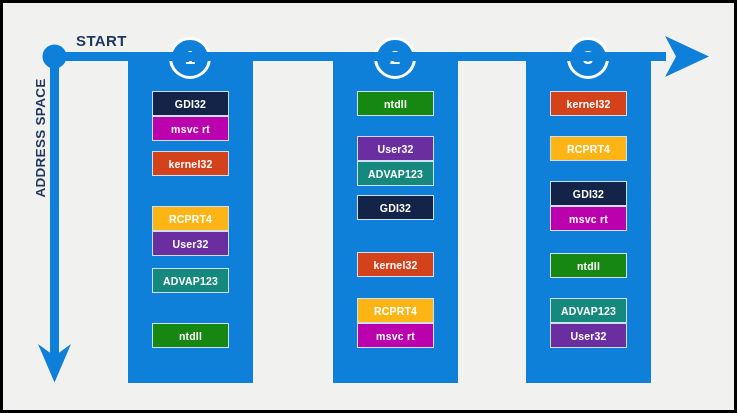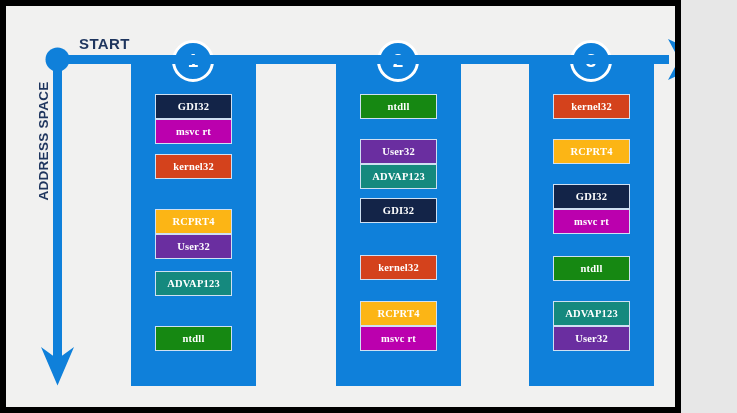--- a/index.html
+++ b/index.html
@@ -2,22 +2,22 @@
 <html style="--background: #f1f1f0; --axis-blue: #0f80da; --column-blue: #0f80da; --text-navy: #1e355e; --block-border: #cfe0f2; --block-text: #ffffff;"><head>
 <meta charset="utf-8">
 <style>
   :root{
     --background:#f1f1f0; --axis-blue:#0f80da; --column-blue:#0f80da;
     --text-navy:#1e355e; --block-border:#cfe0f2; --block-text:#ffffff;
   }
   *{margin:0;padding:0;box-sizing:border-box;}
   body{background:#e7e7e7;font-family:"Liberation Sans",sans-serif;}
   .canvas{
-    position:relative;width:681px;height:413px;background:var(--background);
-    overflow:hidden;border:6px solid #000000;
+    position:relative;width:737px;height:413px;background:var(--background);
+    overflow:hidden;border:3px solid #000000;
   }
   .axis-svg{position:absolute;left:0;top:0;width:737px;height:413px;pointer-events:none;z-index:2;}
   .ax{fill:var(--axis-blue);}
   .start-label{
     position:absolute;left:73px;top:29px;font-size:15px;font-weight:bold;
     color:var(--text-navy);letter-spacing:0.4px;z-index:3;
   }
   .addr-label{
     position:absolute;left:-27px;top:127px;width:130px;height:16px;text-align:center;
     transform:rotate(-90deg);font-size:13.5px;font-weight:bold;color:var(--text-navy);
@@ -26,21 +26,21 @@
   .column{
     position:absolute;top:50px;width:125px;height:330px;background:var(--column-blue);z-index:1;
   }
   .col-1{left:125px;} .col-2{left:330px;} .col-3{left:523px;}
   .step-circle{
     position:absolute;top:-16px;left:41px;width:42px;height:42px;border-radius:50%;
     background:var(--column-blue);border:3px solid #ffffff;z-index:4;
     display:flex;align-items:center;justify-content:center;
     color:#ffffff;font-size:19px;font-weight:bold;
   }
-  .blocks{position:absolute;left:0;top:0;width:100%;height:100%;z-index:3;font-family:Liberation Serif, serif;}
+  .blocks{position:absolute;left:0;top:0;width:100%;height:100%;z-index:3;}
   .module{
     position:absolute;left:24px;width:77px;height:25px;
     border:1px solid var(--block-border);
     display:flex;align-items:center;justify-content:center;
   }
   .module span{
     color:var(--block-text);font-size:10.5px;font-weight:bold;letter-spacing:0.2px;white-space:nowrap;
   }
 </style>
 </head>

